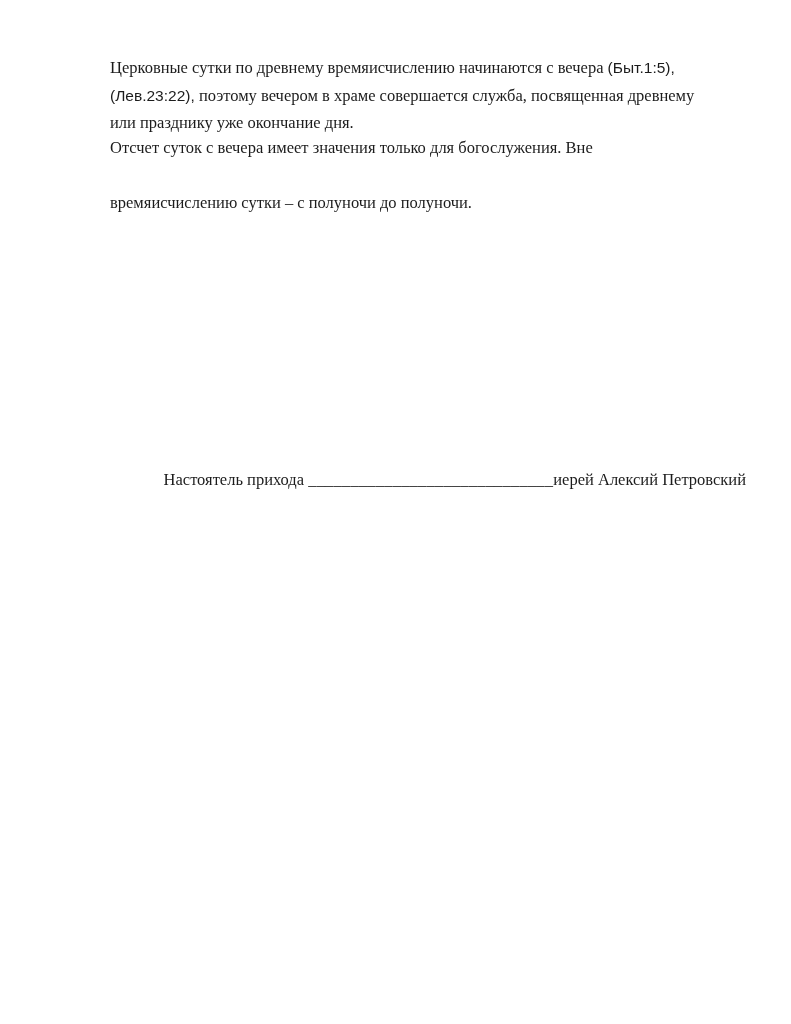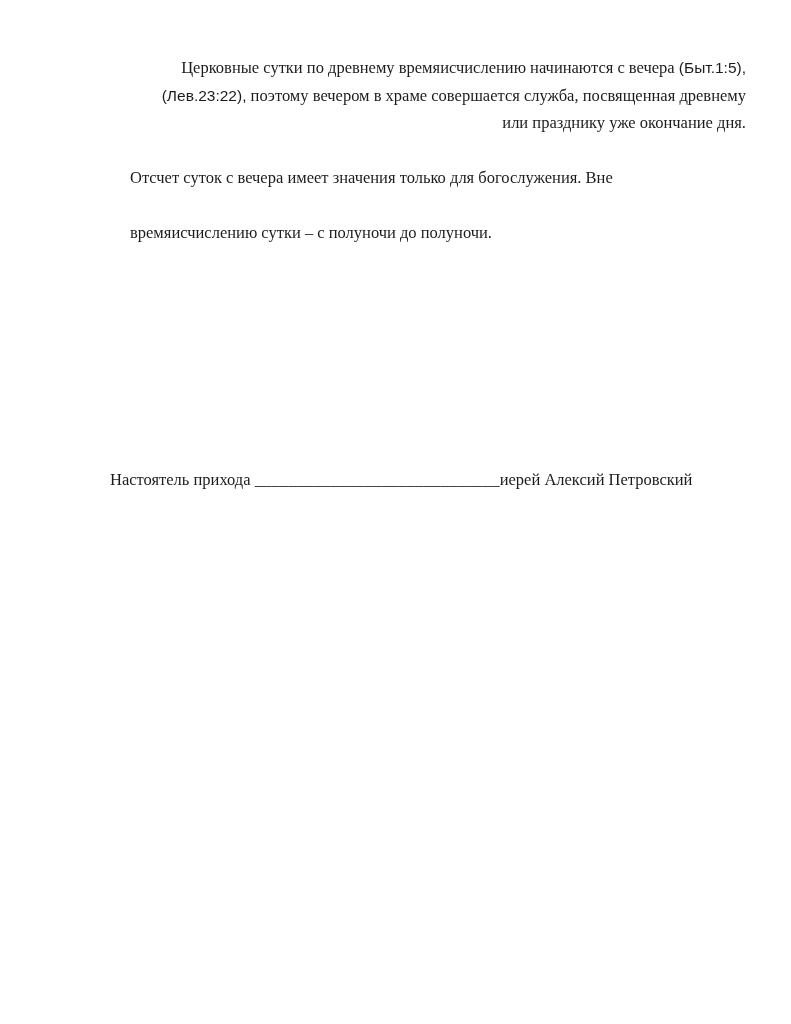--- a/index.html
+++ b/index.html
@@ -18,23 +18,23 @@
   }
   .para {
     position: absolute;
     left: 110px;
     width: 636px;
     margin: 0;
     font-size: 16.5px;
     line-height: 27.5px;
     text-align: left;
   }
-  .para-1 { top: 54px; text-align: right; }
-  .para-2 { top: 164px; margin-left: 20px; }
-  .signature { top: 466px; white-space: nowrap; }
+  .para-1 { top: 54px; }
+  .para-2 { top: 134px; }
+  .signature { top: 466px; white-space: nowrap; text-align: right; }
   .ref {
     font-family: "Liberation Sans", sans-serif;
     font-size: 15.5px;
   }
   .blank {
     letter-spacing: 0.2px;
   }
 </style>
 </head>
 <body>

